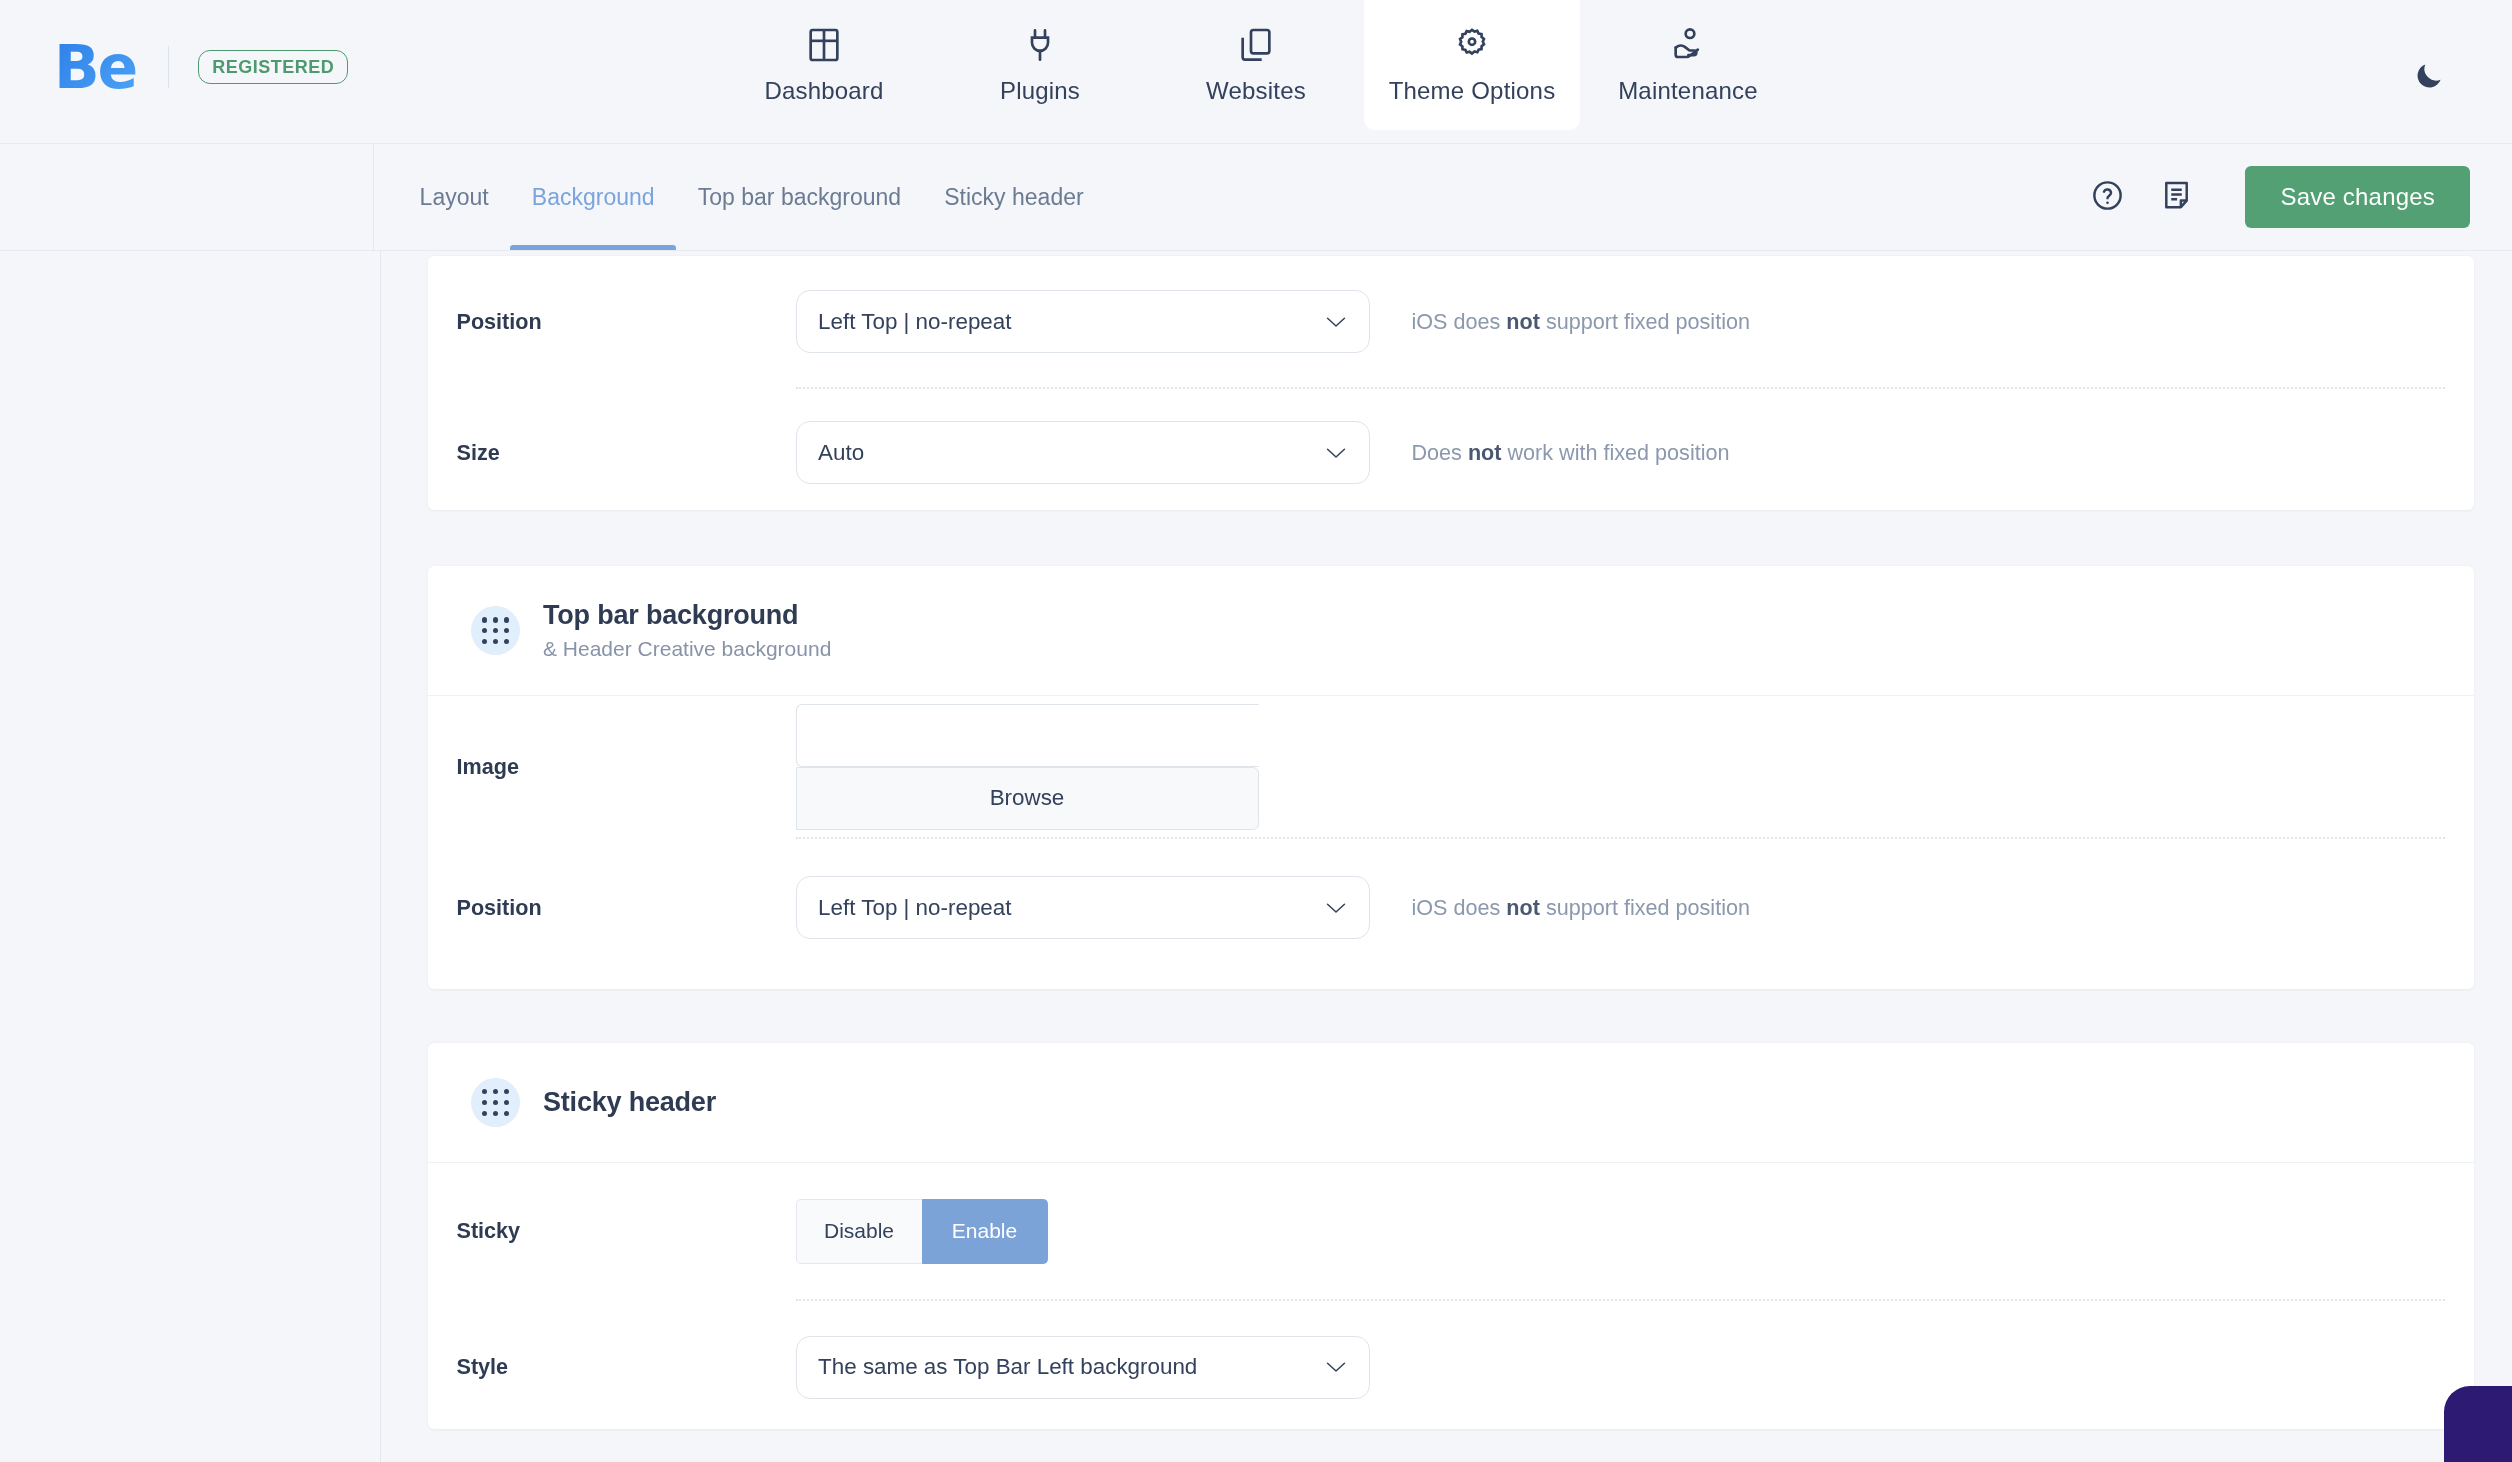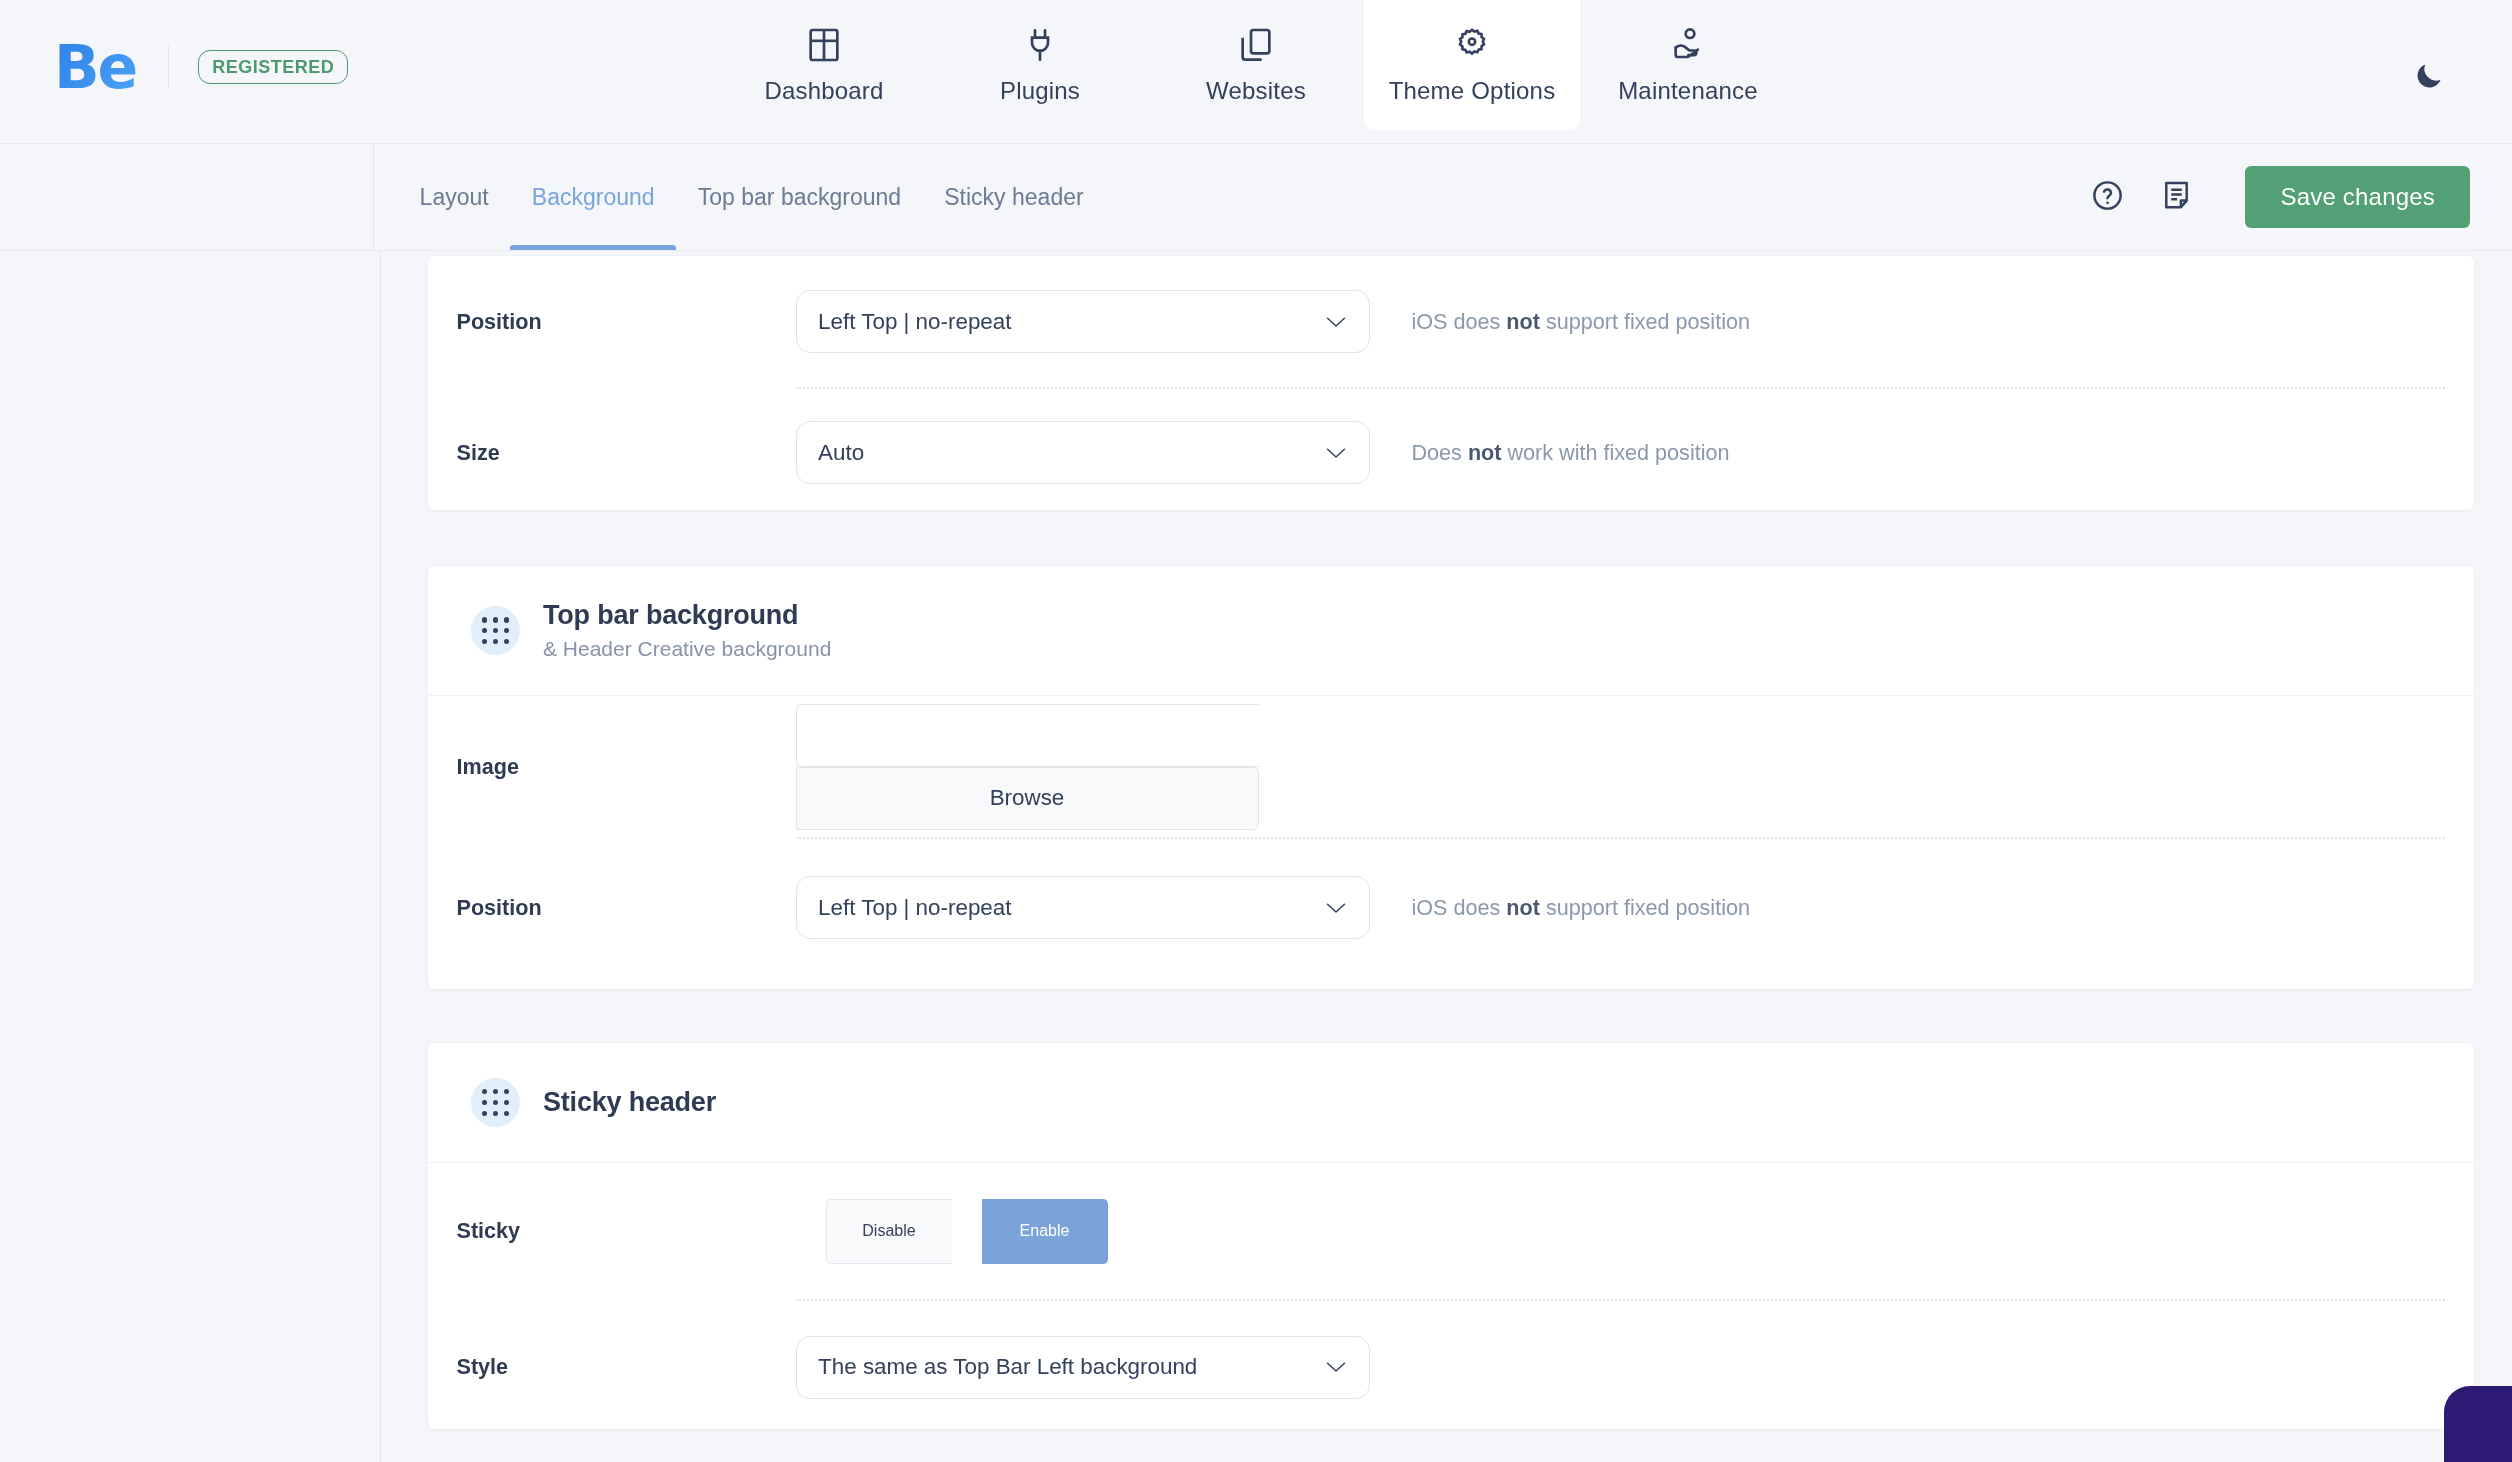--- a/index.html
+++ b/index.html
@@ -180,21 +180,21 @@
   }
   .browse-btn {
     height: 63px; border: 1.5px solid #dfe4eb; border-radius: 0 6.2px 6.2px 0;
     background: #f8f9fb; color: #33415c; font-size: 22.4px;
     padding: 0 28px; cursor: pointer; font-family: "Liberation Sans", sans-serif;
   }
 
   .segmented { display: flex; border-radius: 4.6px; overflow: hidden; }
   .seg {
     height: 65px; min-width: 126px; display: flex; align-items: center; justify-content: center;
-    font-size: 16px; cursor: pointer; border: 1.5px solid #e4e8ee; margin-left: 30px;
+    font-size: 21px; cursor: pointer; border: 1.5px solid #e4e8ee;
   }
   .seg.off { background: #f9fafb; color: #33415c; border-right: none; border-radius: 4.6px 0 0 4.6px; }
   .seg.on  { background: #7ba3d8; color: #ffffff; border-color: #7ba3d8; border-radius: 0 4.6px 4.6px 0; }
 
   .chat-fab {
     position: absolute; right: -26px; bottom: -26px;
     width: 102px; height: 102px; border-radius: 26px;
     background: #2d1a72; cursor: pointer;
   }
 </style>

